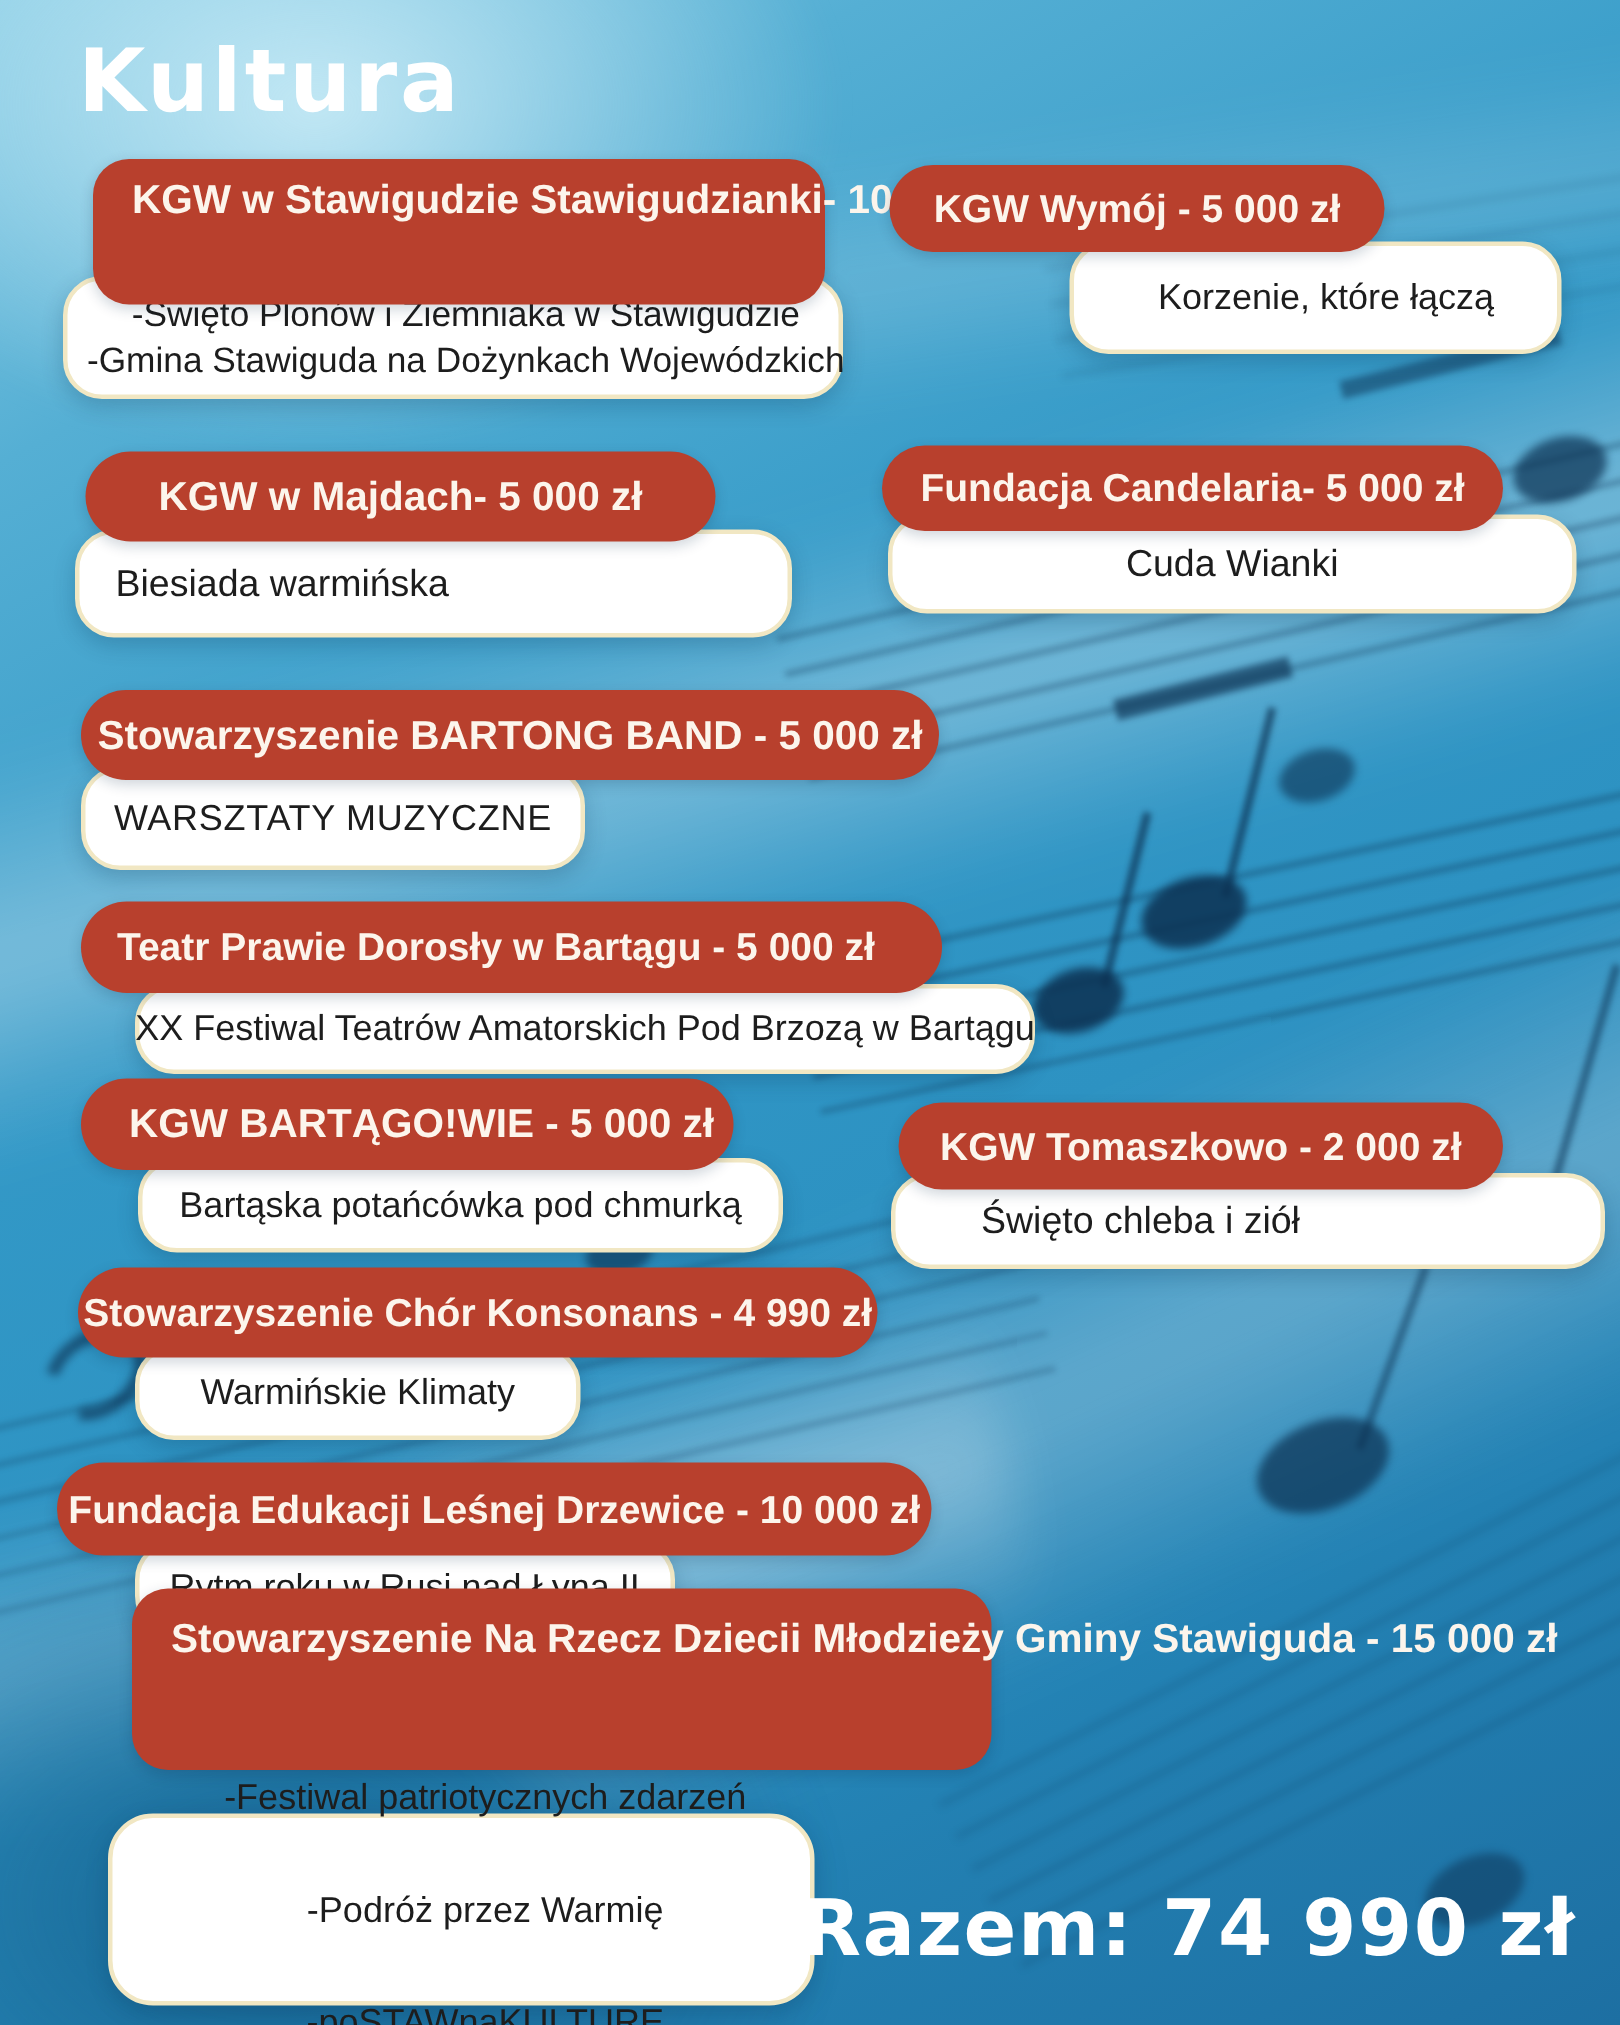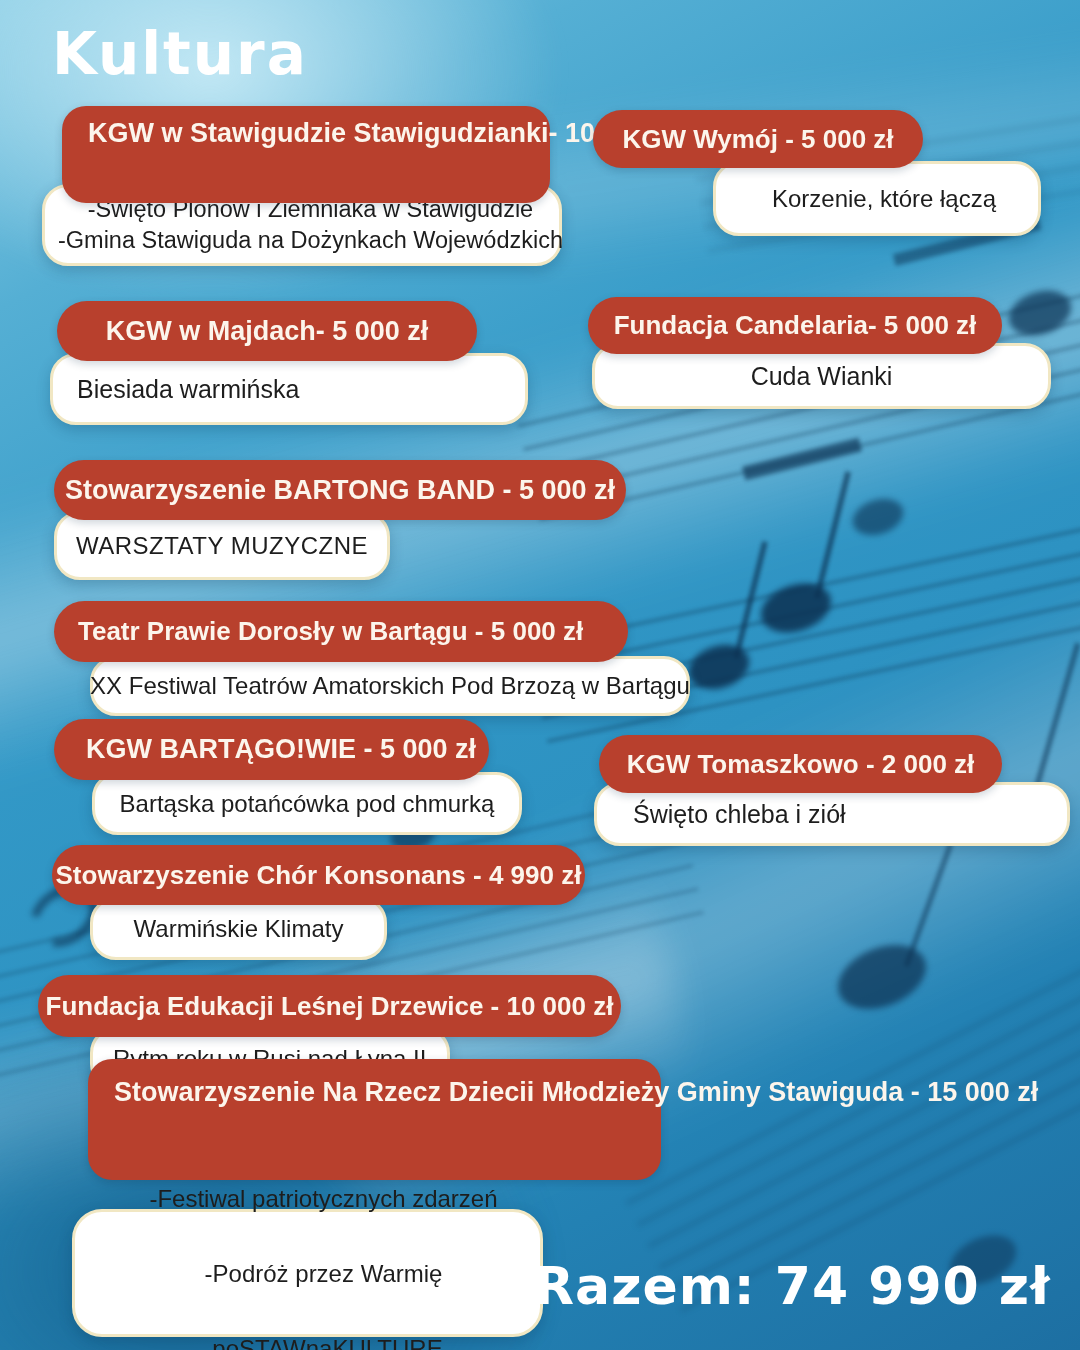--- a/index.html
+++ b/index.html
@@ -70,21 +70,21 @@
   .e3x{left:50px;top:353px;width:478px;height:72px;padding-left:24px;font-size:25px;}
   .e4b{left:588px;top:297px;width:414px;height:57px;}
   .e4x{left:592px;top:343px;width:459px;height:66px;font-size:25px;}
   .e5b{left:54px;top:460px;width:572px;height:60px;font-size:27px;}
   .e5x{left:54px;top:511px;width:336px;height:69px;letter-spacing:.5px;}
   .e6b{left:54px;top:601px;width:550px;height:61px;justify-content:flex-start;padding-left:24px;}
   .e6x{left:90px;top:656px;width:600px;height:60px;}
   .e7b{left:54px;top:719px;width:403px;height:61px;justify-content:flex-start;padding-left:32px;font-size:27px;}
   .e7x{left:92px;top:772px;width:430px;height:63px;font-size:24px;}
   .e8b{left:599px;top:735px;width:403px;height:58px;}
-  .e8x{left:594px;top:782px;width:476px;height:64px;padding-left:36px;font-size:25px;text-align:right;}
+  .e8x{left:594px;top:782px;width:476px;height:64px;padding-left:57px;font-size:25px;text-align:right;}
   .e9b{left:52px;top:845px;width:533px;height:60px;}
   .e9x{left:90px;top:897px;width:297px;height:63px;}
   .e10b{left:38px;top:975px;width:583px;height:62px;}
   .e10x{left:90px;top:1027px;width:360px;height:63px;padding-left:20px;}
   .e11b{left:40px;top:1059px;width:547px;height:108px;padding:13px 0 0 26px;font-size:27px;line-height:40px;border-radius:38px;margin-left:48px;}
   .e11x{left:72px;top:1209px;width:471px;height:128px;padding-left:32px;line-height:39px;border-radius:30px;gap:36px;}
   .total{
     position:absolute;left:534px;top:1256px;z-index:4;color:#ffffff;
     font-family:"DejaVu Sans",sans-serif;font-weight:bold;font-size:52px;letter-spacing:1px;
   }

